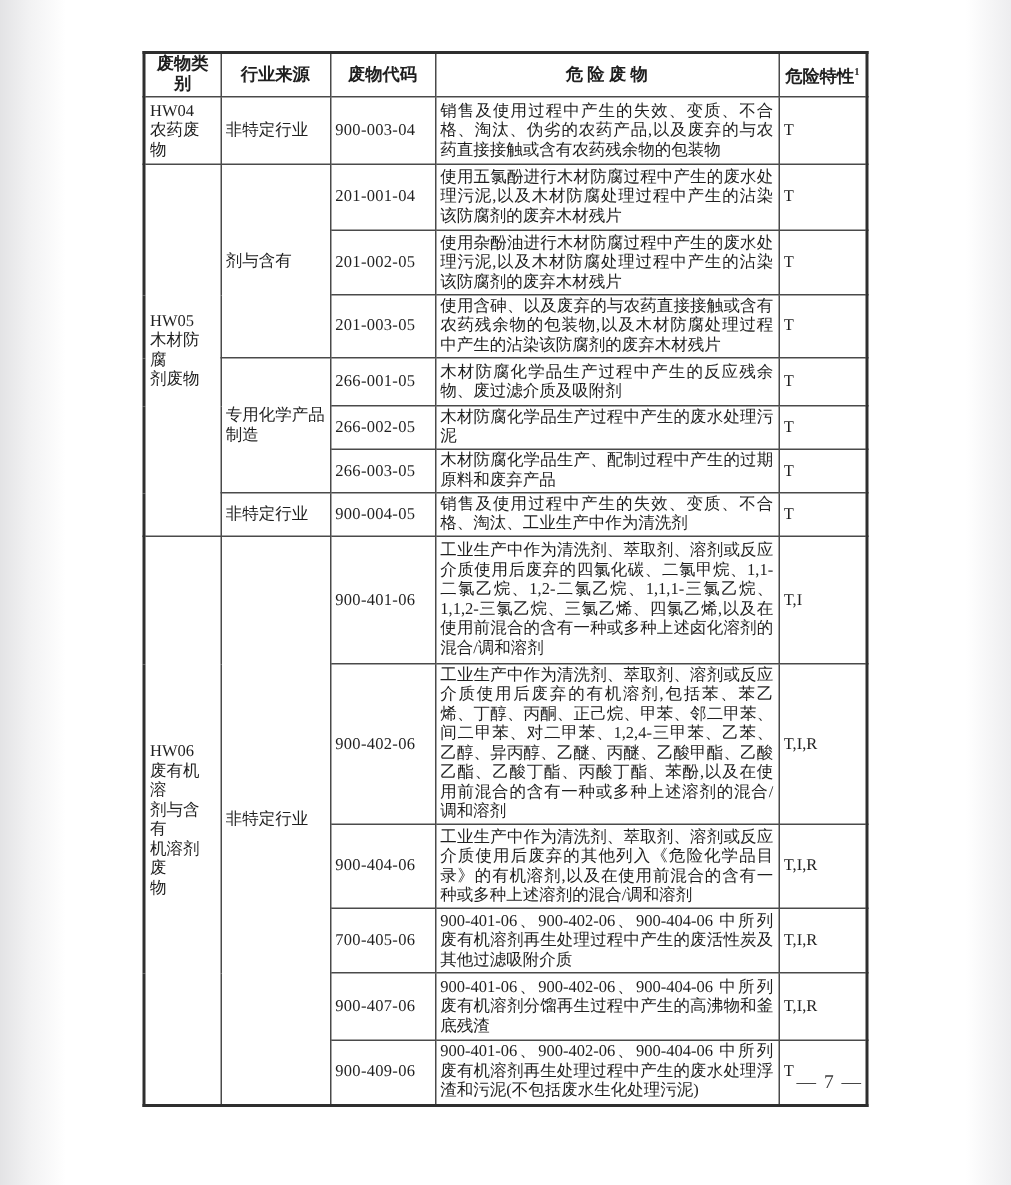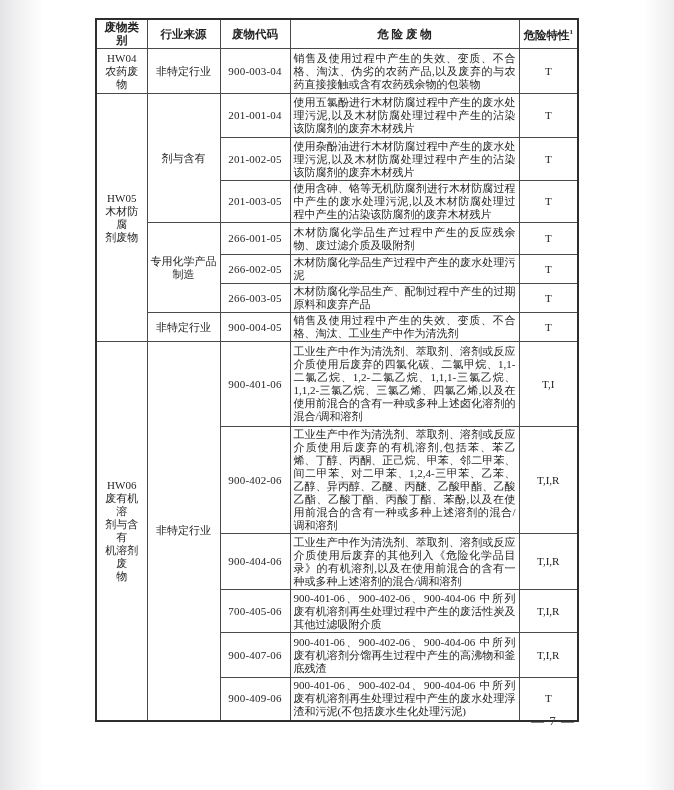--- a/index.html
+++ b/index.html
@@ -15,39 +15,39 @@
     position: absolute; left: 0; top: 0; width: 44px; height: 790px;
     background: linear-gradient(90deg, #e3e3e5 0%, #f2f2f3 45%, rgba(255,255,255,0) 100%);
     pointer-events: none;
   }
   .edge-right {
     position: absolute; right: 0; top: 0; width: 30px; height: 790px;
     background: linear-gradient(270deg, #ededef 0%, rgba(255,255,255,0) 100%);
     pointer-events: none;
   }
   table.catalog {
-    position: absolute; left: 95px; top: 18px;
+    position: absolute; left: 95px; top: 34px;
     width: 482px; border-collapse: collapse; table-layout: fixed;
     border: 2px solid #2e2e2e;
   }
   table.catalog th, table.catalog td {
     border: 1px solid #4a4a4a;
     padding: 1px 3px;
     vertical-align: middle;
     font-size: 11px;
     line-height: 13px;
     color: #1f1f1f;
   }
   table.catalog th {
     font-weight: bold;
     text-align: center;
     font-size: 11.5px;
   }
   th sup { font-size: 7px; vertical-align: super; }
-  td.cat, td.ind, td.code, td.hz { text-align: center; }
+  td.cat, td.ind, td.code, td.hz { text-align: left; }
   td.cat, td.ind { white-space: pre-line; }
   td.code { letter-spacing: 0.2px; font-size: 10.5px; }
   td.desc {
     text-align: justify;
     font-size: 10.5px;
     line-height: 13px;
     padding: 2px 4px;
   }
   td.hz { font-size: 10.5px; }
   .page-number {
@@ -95,21 +95,21 @@
     <td class="desc">使用五氯酚进行木材防腐过程中产生的废水处理污泥,以及木材防腐处理过程中产生的沾染该防腐剂的废弃木材残片</td>
     <td class="hz">T</td>
   </tr>
   <tr style="height:43px">
     <td class="code">201-002-05</td>
     <td class="desc">使用杂酚油进行木材防腐过程中产生的废水处理污泥,以及木材防腐处理过程中产生的沾染该防腐剂的废弃木材残片</td>
     <td class="hz">T</td>
   </tr>
   <tr style="height:40px">
     <td class="code">201-003-05</td>
-    <td class="desc">使用含砷、铬等无机防腐剂进行木材防腐过程中产生的废水处理污泥,以及木材防腐处理过程中产生的沾染该防腐剂的废弃木材残片</td>
+    <td class="desc">使用含砷、以及废弃的与农药直接接触或含有农药残余物的包装物,以及木材防腐处理过程中产生的沾染该防腐剂的废弃木材残片</td>
     <td class="hz">T</td>
   </tr>
   <tr style="height:32px">
     <td class="ind" rowspan="3">专用化学产品
 制造</td>
     <td class="code">266-001-05</td>
     <td class="desc">木材防腐化学品生产过程中产生的反应残余物、废过滤介质及吸附剂</td>
     <td class="hz">T</td>
   </tr>
   <tr style="height:23px">
@@ -154,19 +154,19 @@
     <td class="desc">900-401-06、900-402-06、900-404-06 中所列废有机溶剂再生处理过程中产生的废活性炭及其他过滤吸附介质</td>
     <td class="hz">T,I,R</td>
   </tr>
   <tr style="height:45px">
     <td class="code">900-407-06</td>
     <td class="desc">900-401-06、900-402-06、900-404-06 中所列废有机溶剂分馏再生过程中产生的高沸物和釜底残渣</td>
     <td class="hz">T,I,R</td>
   </tr>
   <tr style="height:43px">
     <td class="code">900-409-06</td>
-    <td class="desc">900-401-06、900-402-04、900-404-06 中所列废有机溶剂再生处理过程中产生的废水处理浮渣和污泥(不包括废水生化处理污泥)</td>
+    <td class="desc">900-401-06、900-402-06、900-404-06 中所列废有机溶剂再生处理过程中产生的废水处理浮渣和污泥(不包括废水生化处理污泥)</td>
     <td class="hz">T</td>
   </tr>
 </tbody>
   </table>
 
 <div class="page-number">— 7 —</div>
 
 </body></html>

